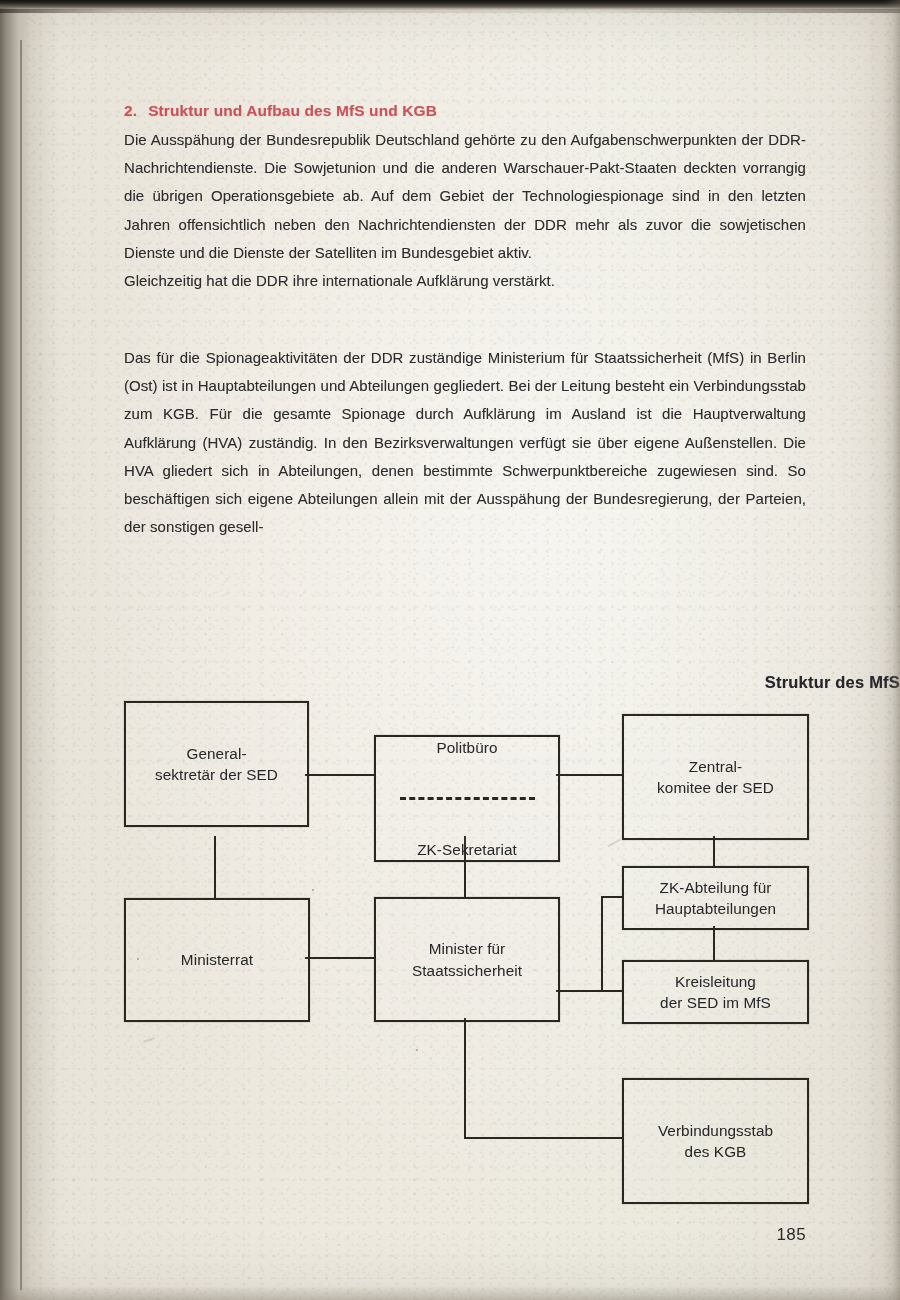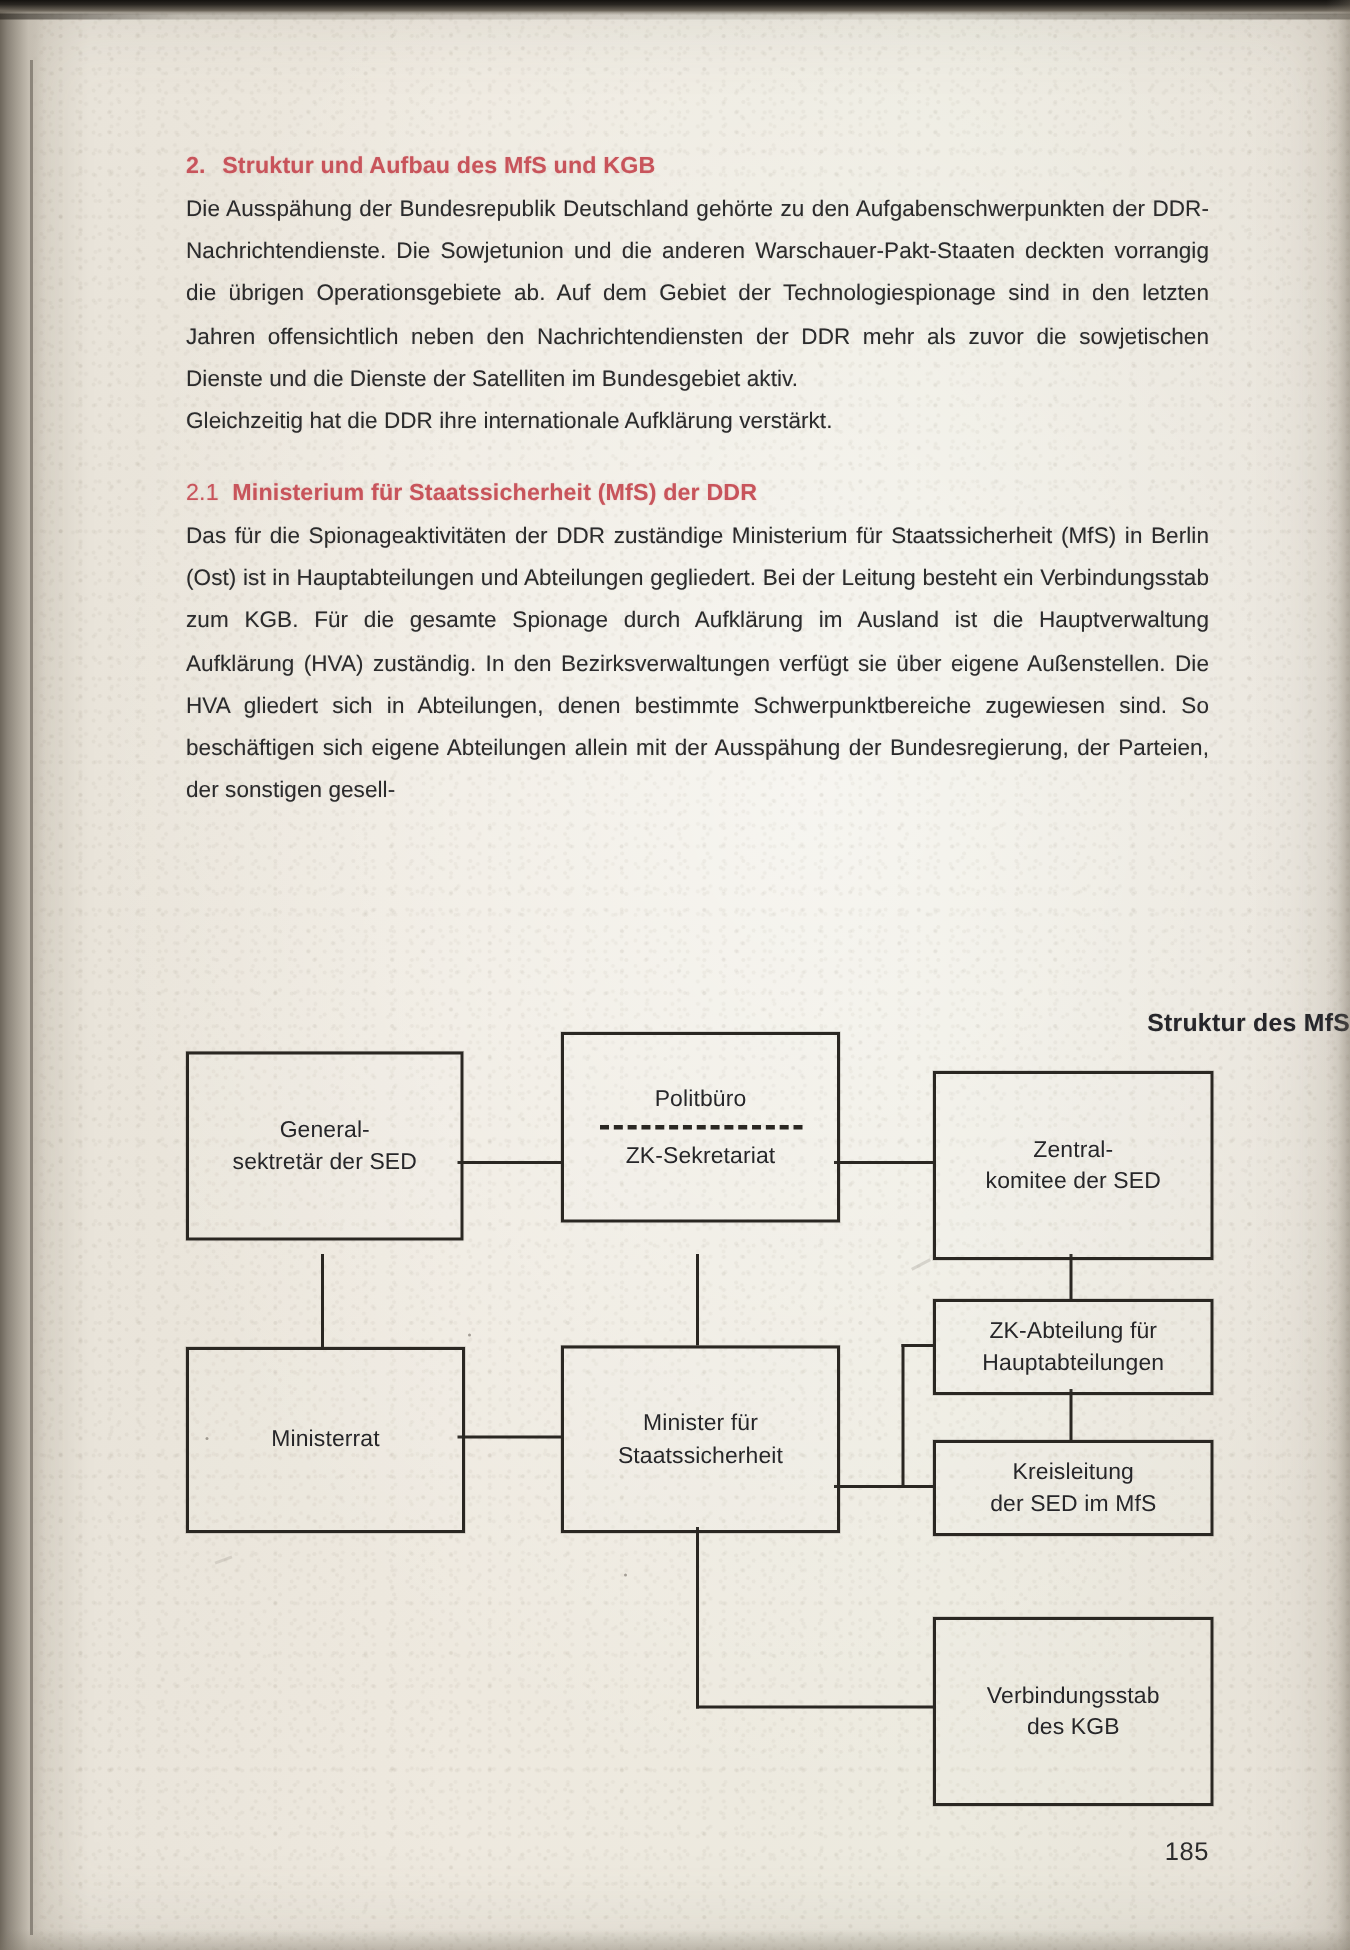--- a/index.html
+++ b/index.html
@@ -141,24 +141,20 @@
     <div class="hd" id="h-sec2">
       <span class="num">2.</span>
       <span>Struktur und Aufbau des MfS und KGB</span>
     </div>
 
     <div class="para" id="p1">
       <p>Die Ausspähung der Bundesrepublik Deutschland gehörte zu den Aufgabenschwerpunkten der DDR-Nachrichtendienste. Die Sowjetunion und die anderen Warschauer-Pakt-Staaten deckten vorrangig die übrigen Operationsgebiete ab. Auf dem Gebiet der Technologiespionage sind in den letzten Jahren offensichtlich neben den Nachrichtendiensten der DDR mehr als zuvor die sowjetischen Dienste und die Dienste der Satelliten im Bundesgebiet aktiv.</p>
       <p>Gleichzeitig hat die DDR ihre internationale Aufklärung verstärkt.</p>
     </div>
 
-    <div class="hd" id="h-sec21">
-      <span class="num">2.1</span>
-      <span>Ministerium für Staatssicherheit (MfS) der DDR</span>
-    </div>
 
     <div class="para" id="p2">
       <p style="text-align:justify;">Das für die Spionageaktivitäten der DDR zuständige Ministerium für Staatssicherheit (MfS) in Berlin (Ost) ist in Hauptabteilungen und Abteilungen gegliedert. Bei der Leitung besteht ein Verbindungsstab zum KGB. Für die gesamte Spionage durch Aufklärung im Ausland ist die Hauptverwaltung Aufklärung (HVA) zuständig. In den Bezirksverwaltungen verfügt sie über eigene Außenstellen. Die HVA gliedert sich in Abteilungen, denen bestimmte Schwerpunktbereiche zugewiesen sind. So beschäftigen sich eigene Abteilungen allein mit der Ausspähung der Bundesregierung, der Parteien, der sonstigen gesell-</p>
     </div>
   </div>
 
   <div id="fig">
 
     <div id="fig-title">Struktur des MfS</div>
 
@@ -178,21 +174,21 @@
     <div class="conn h" style="left:601px;top:990px;width:22px;"></div>
 
     <div class="conn v" style="left:464px;top:1018px;height:121px;"></div>
     <div class="conn h" style="left:464px;top:1137px;width:160px;"></div>
 
     <div class="node" style="left:124px;top:701px;width:181px;height:122px;">
       <span class="ln">General-</span>
       <span class="ln">sektretär der SED</span>
     </div>
 
-    <div class="node" style="left:374px;top:688px;width:182px;height:123px;">
+    <div class="node" style="left:374px;top:735px;width:182px;height:123px;gap:32px;">
       <span class="ln">Politbüro</span>
       <span class="dash"></span>
       <span class="ln">ZK-Sekretariat</span>
     </div>
 
     <div class="node" style="left:622px;top:714px;width:183px;height:122px;">
       <span class="ln">Zentral-</span>
       <span class="ln">komitee der SED</span>
     </div>
 

